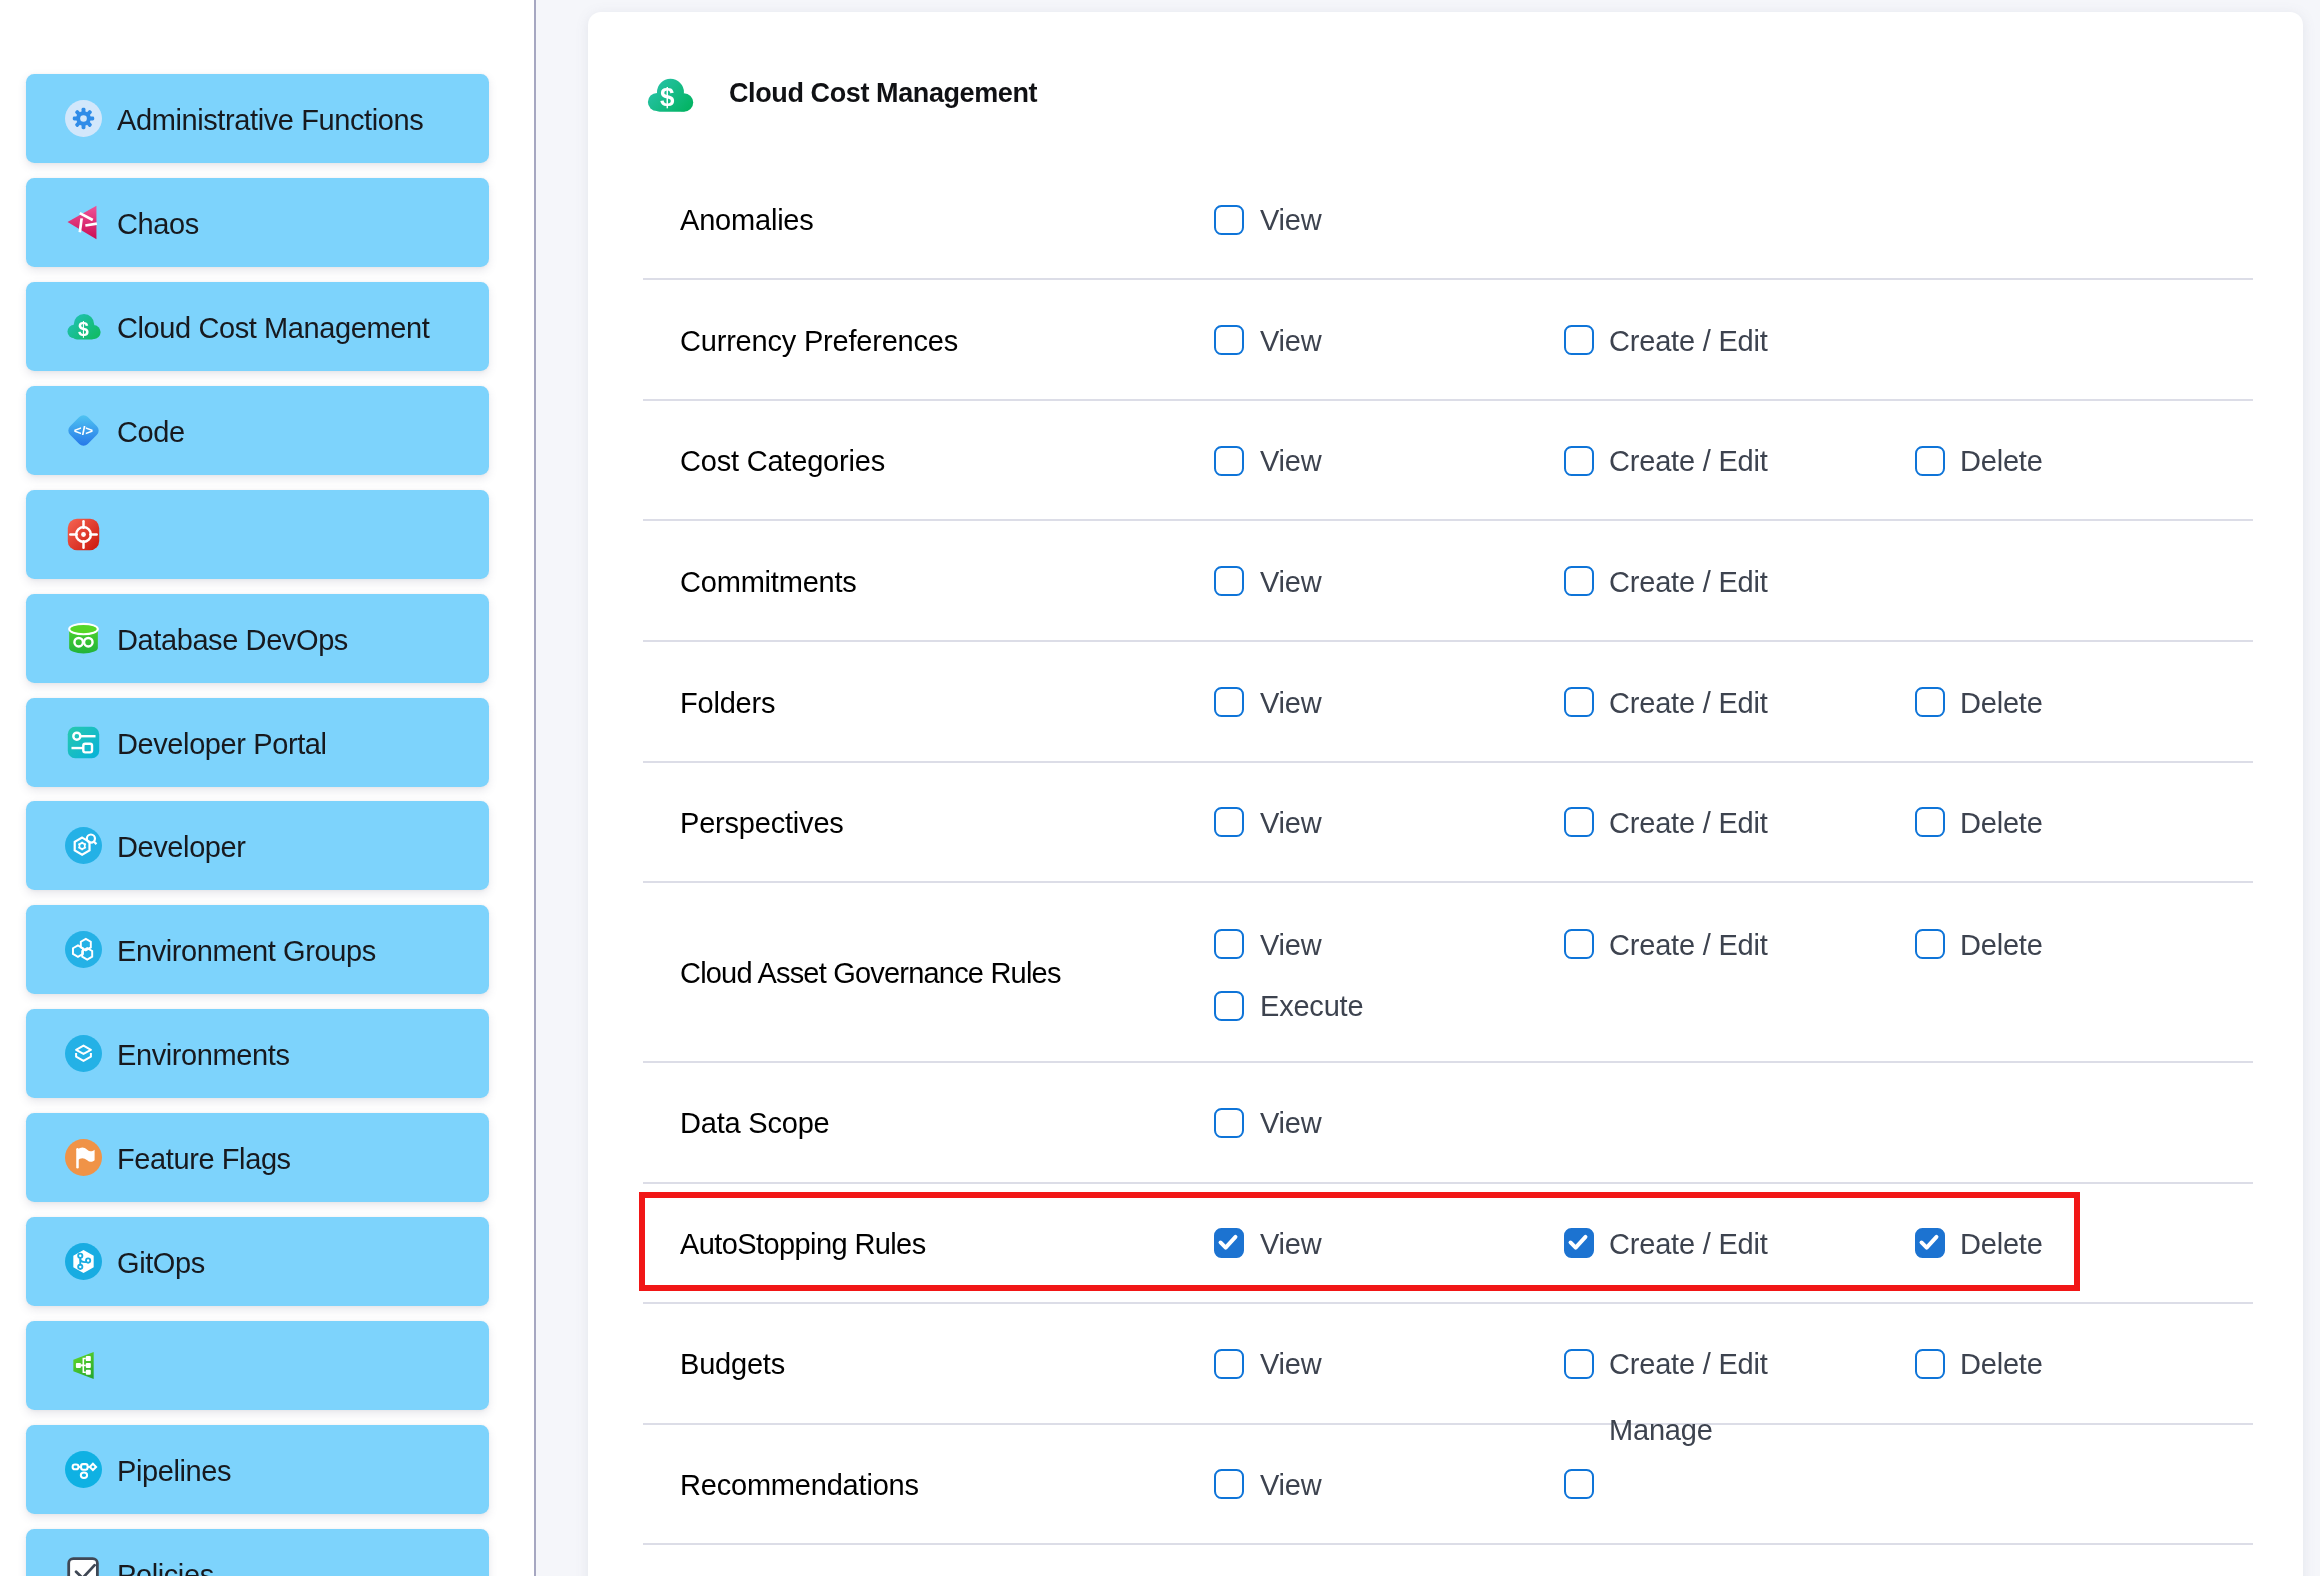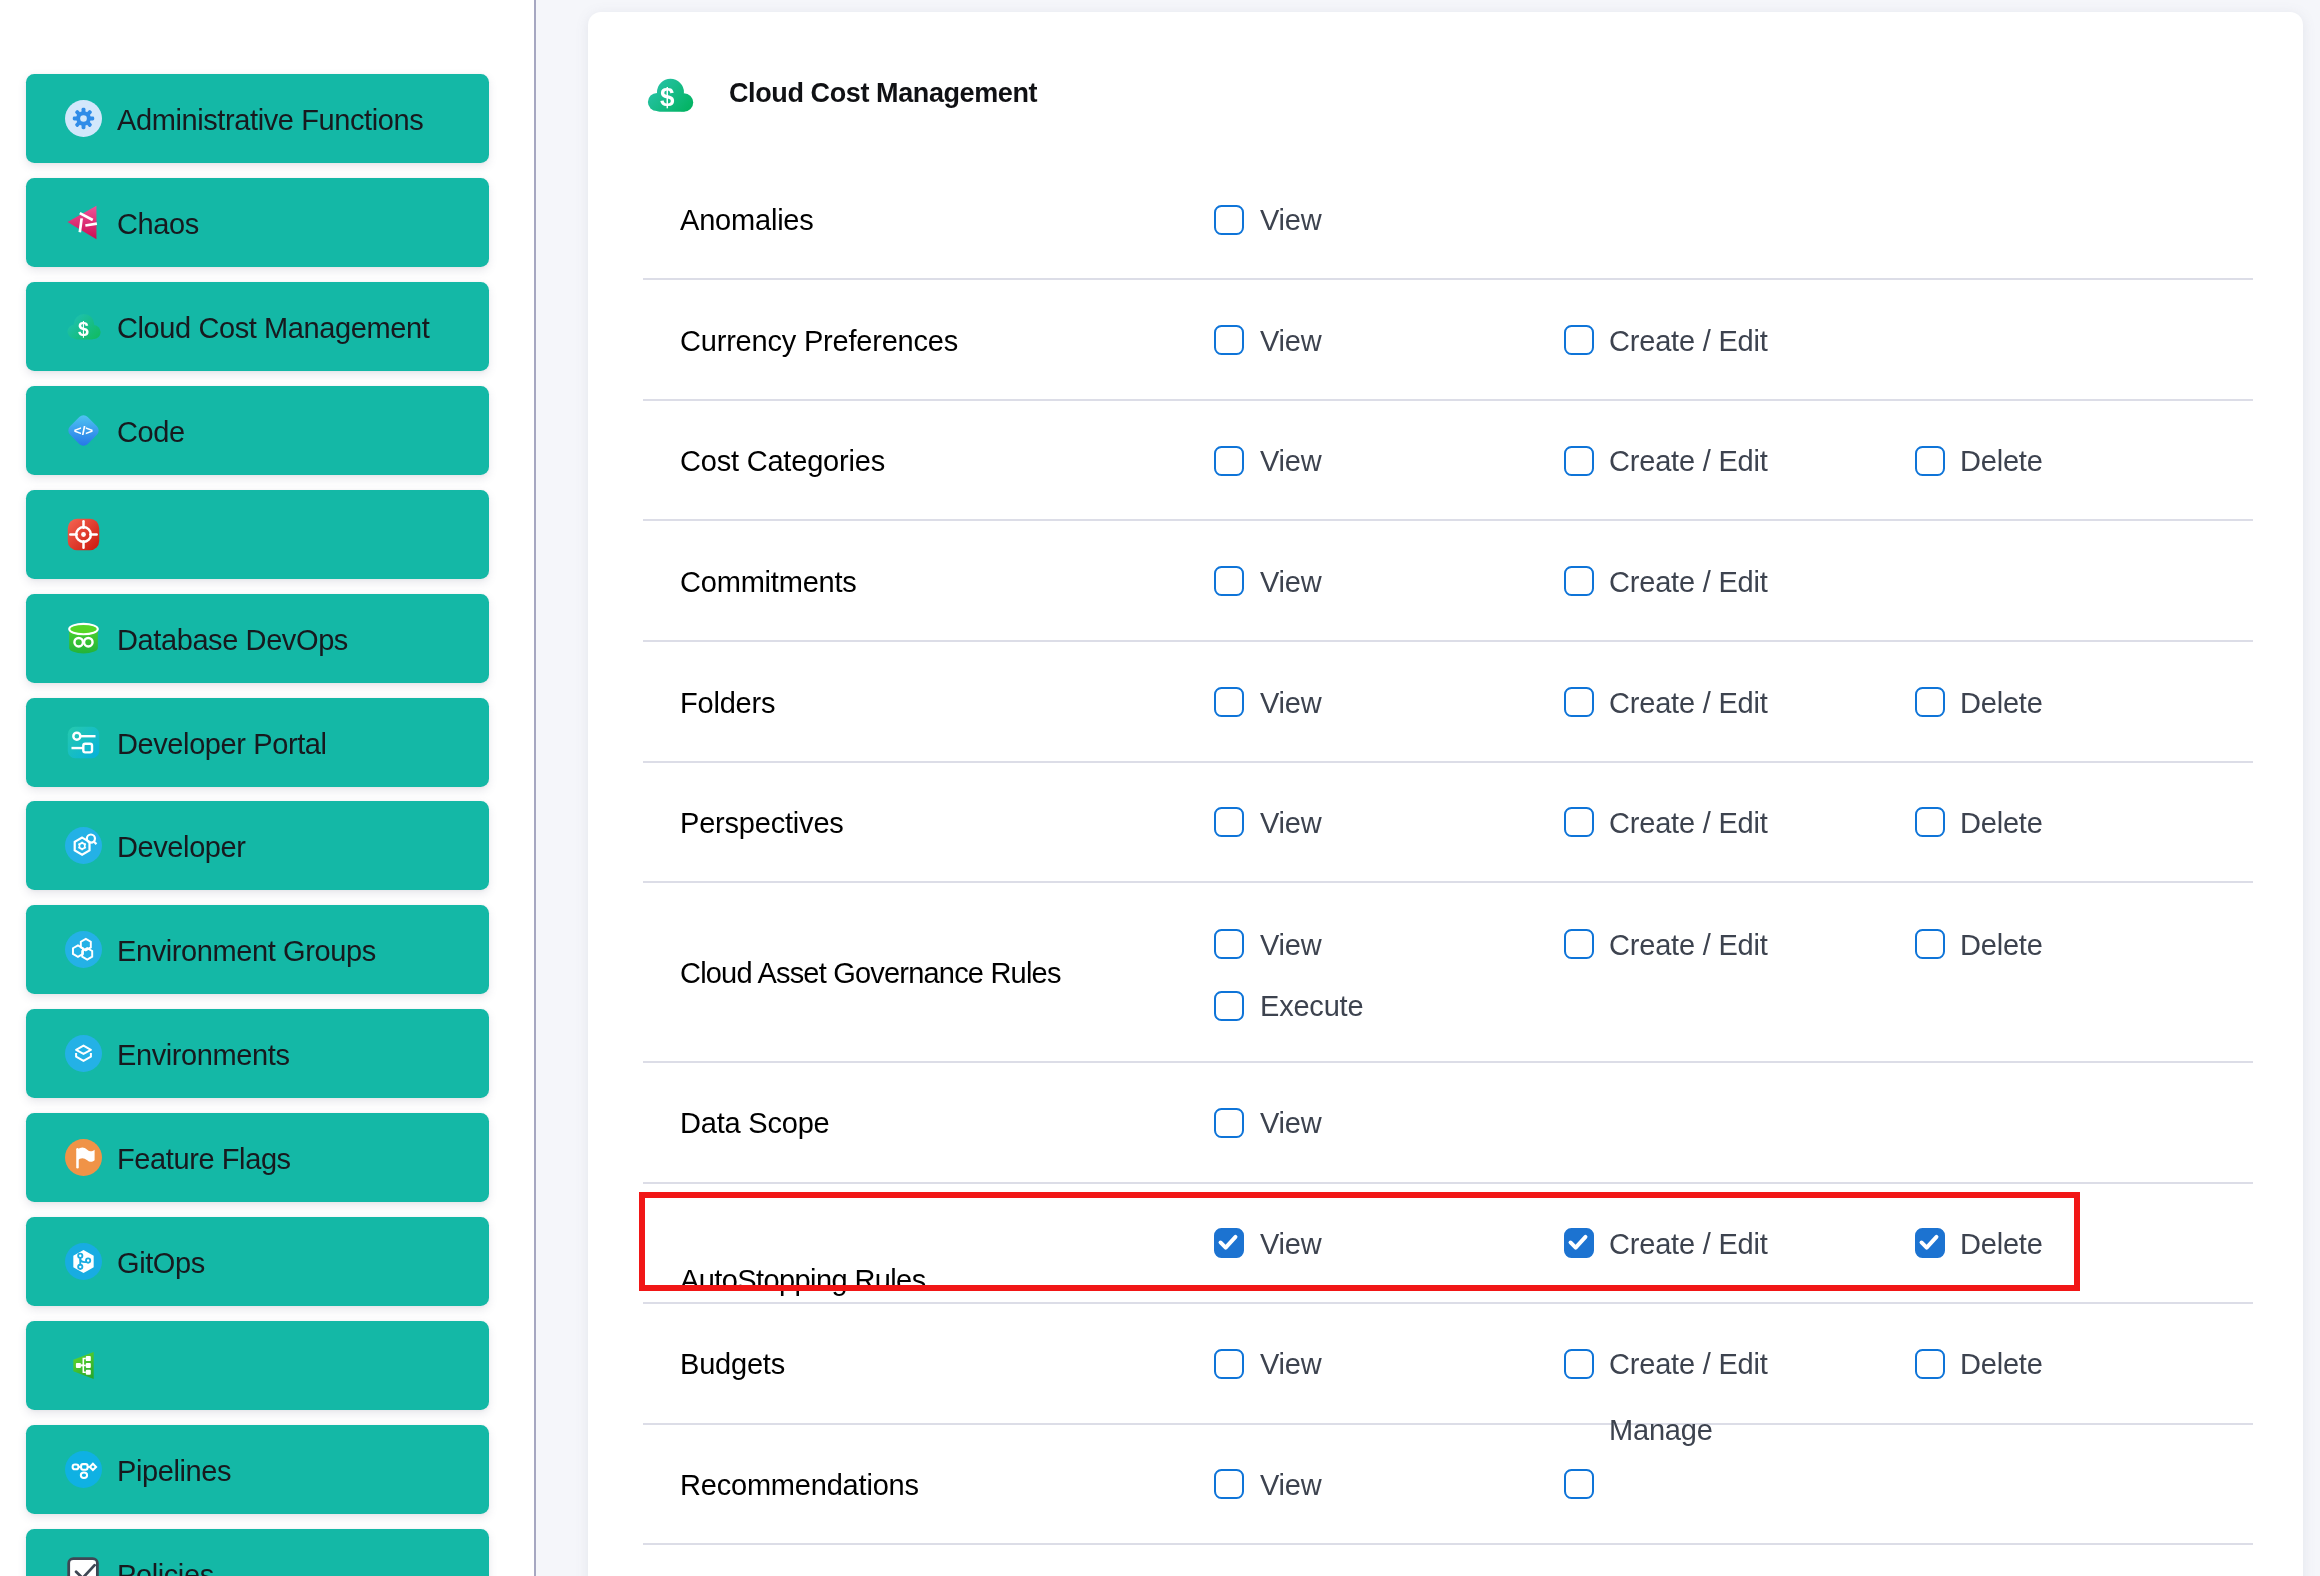--- a/index.html
+++ b/index.html
@@ -1,19 +1,19 @@
 <!DOCTYPE html>
 <html style="font-size:15px"><head><meta charset="utf-8"><style>
 *{margin:0;padding:0;box-sizing:border-box}
 html,body{width:2321px;height:1577px;overflow:hidden}
 body{font-family:"Liberation Sans",sans-serif;background:#fff;position:relative}
 .rbg{position:absolute;left:536px;top:0;width:1785px;height:1577px;background:#f5f6fa}
 .vln{position:absolute;left:534px;top:0;width:1.9px;height:1577px;background:#a6a7c1}
 .card{position:absolute;left:588px;top:12px;width:1715px;height:1633px;background:#fff;border-radius:13px;box-shadow:0 2.8px 13px rgba(110,115,140,.13)}
-.sit{position:absolute;left:26px;width:463px;height:89px;background:#14b8a6;border-radius:8.3px;box-shadow:0 0.9px 2.8px rgba(40,45,80,.04),0 3.7px 8.3px rgba(96,100,130,.14)}
+.sit{position:absolute;left:26px;width:463px;height:89px;background:#7dd3fc;border-radius:8.3px;box-shadow:0 0.9px 2.8px rgba(40,45,80,.04),0 3.7px 8.3px rgba(96,100,130,.14)}
 .slb{position:absolute;left:91px;top:1.9px;height:89px;display:flex;align-items:center;font-size:29px;letter-spacing:-0.4px;color:#17191e;white-space:nowrap}
 .sic{position:absolute;left:39px;top:26px;width:37px;height:37px}
 .sep{position:absolute;left:643px;width:1610px;height:1.9px;background:#dcdde7}
 .rl{position:absolute;left:680px;font-size:29px;letter-spacing:-0.2px;line-height:37px;color:#000000;white-space:nowrap}
 .cb{position:absolute;width:30px;height:30px;background:#fff;border:2.6px solid #0e74d8;border-radius:7.4px}
 .ck{background:#1c73d1;border-color:#1c73d1}
 .cl{position:absolute;font-size:29px;letter-spacing:-0.2px;line-height:37px;color:#3d434f;white-space:nowrap}
 .red{position:absolute;left:639px;top:1192px;width:1441px;height:99px;border:6.5px solid #f11616}
 .hdt{position:absolute;left:729px;top:77px;font-size:27px;font-weight:bold;letter-spacing:-0.4px;line-height:32px;color:#101114;white-space:nowrap}
 </style></head><body>
@@ -86,21 +86,21 @@
 <div class="cl" style="left:1260px;top:927px">View</div>
 <div class="cb" style="left:1564px;top:929px"></div>
 <div class="cl" style="left:1609px;top:927px">Create / Edit</div>
 <div class="cb" style="left:1915px;top:929px"></div>
 <div class="cl" style="left:1960px;top:927px">Delete</div>
 <div class="cb" style="left:1214px;top:991px"></div>
 <div class="cl" style="left:1260px;top:988px">Execute</div>
 <div class="rl" style="top:1105px;">Data Scope</div>
 <div class="cb" style="left:1214px;top:1108px"></div>
 <div class="cl" style="left:1260px;top:1105px">View</div>
-<div class="rl" style="top:1226px;letter-spacing:-0.6px;margin-top:36px;">AutoStopping Rules</div>
+<div class="rl" style="top:1226px;letter-spacing:-0.6px;">AutoStopping Rules</div>
 <div class="cb ck" style="left:1214px;top:1228px">
     <svg viewBox="0 0 32 32" width="30" height="30" style="position:absolute;left:-2.8px;top:-2.8px">
       <path d="M8 16.5 L13.5 22 L24 10.5" stroke="#fff" stroke-width="4.2" fill="none" stroke-linecap="round" stroke-linejoin="round"></path>
     </svg>
   </div>
 <div class="cl" style="left:1260px;top:1226px">View</div>
 <div class="cb ck" style="left:1564px;top:1228px">
     <svg viewBox="0 0 32 32" width="30" height="30" style="position:absolute;left:-2.8px;top:-2.8px">
       <path d="M8 16.5 L13.5 22 L24 10.5" stroke="#fff" stroke-width="4.2" fill="none" stroke-linecap="round" stroke-linejoin="round"></path>
     </svg>

